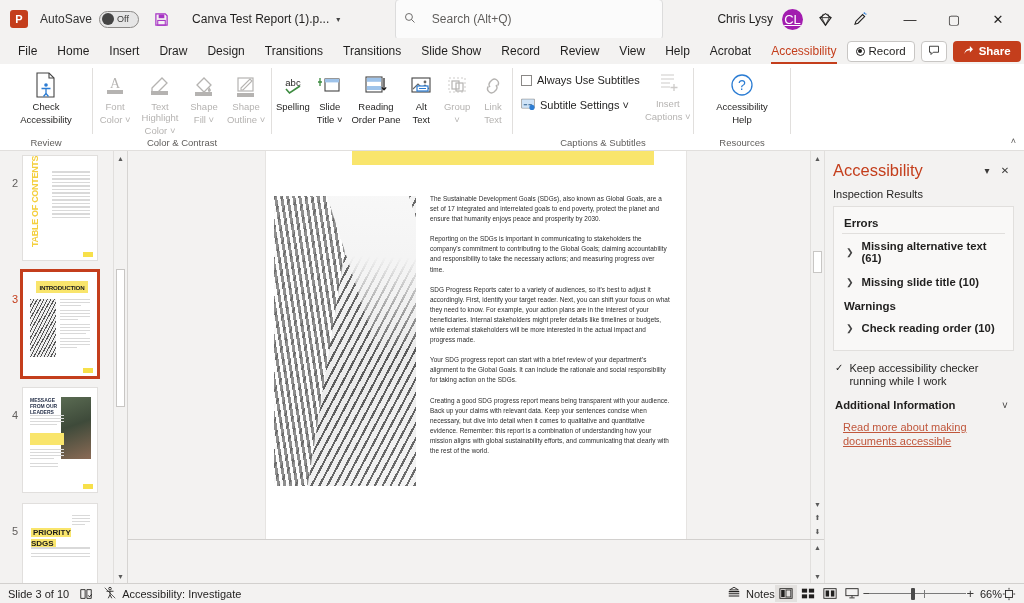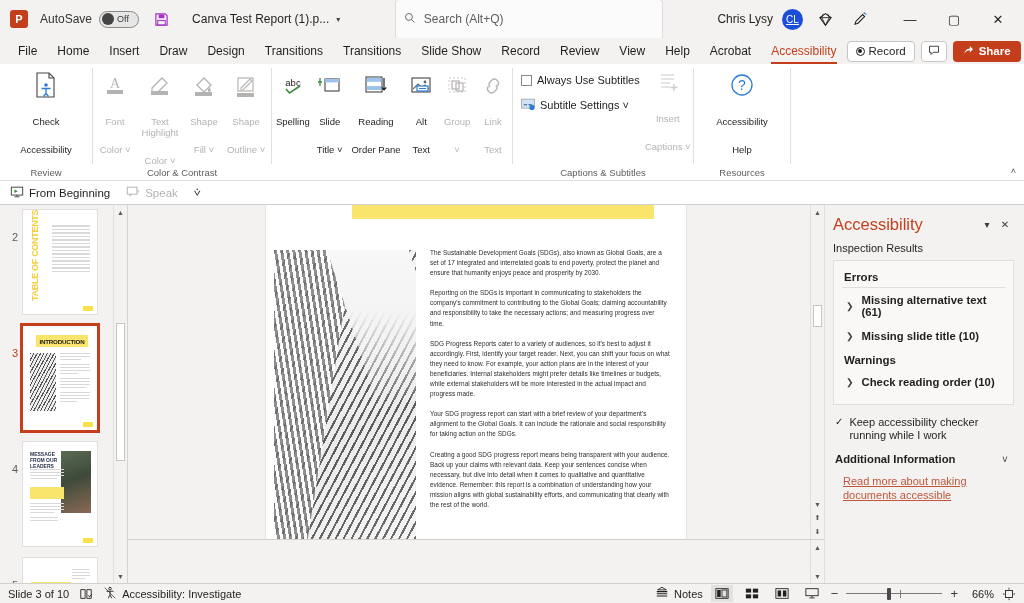--- a/index.html
+++ b/index.html
@@ -31,28 +31,28 @@
   }
   .toggle .knob { width: 12px; height: 12px; border-radius: 50%; background: #444; margin-left: 2px; }
   .toggle .tlabel { font-size: 9px; color: #3b3a39; margin-left: 3px; }
   .save-icon { margin-left: 13px; width: 18px; height: 18px; display:flex; align-items:center; justify-content:center;}
   .doc-title { font-size: 12px; color: #201f1e; margin-left: 22px; }
   .title-caret { font-size: 8px; color: #444; margin-left: 7px; }
   .search-wrap { flex: 1; display: flex; justify-content: center; }
   .searchbox {
     width: 268px; height: 41px; background: #fbfbfb;
     border: 1px solid #dcdcdc; border-radius: 4px;
-    display: flex; align-items: center; padding: 0 8px; gap: 8px;
+    display: flex; align-items: center; padding: 0 8px; gap: 16px;
   }
   .searchbox .ph { font-size: 12px; color: #605e5c; }
   .user-area { display: flex; align-items: center; gap: 9px; padding-right: 4px; }
   .user-name { font-size: 12px; color: #201f1e; }
   .avatar {
-    width: 21px; height: 21px; border-radius: 50%; background: #1d4ed8;
-    color: #fff; font-size: 10px; display: flex; align-items: center; justify-content: center; text-decoration: underline;
+    width: 21px; height: 21px; border-radius: 50%; background: #a21caf;
+    color: #fff; font-size: 13px; display: flex; align-items: center; justify-content: center; text-decoration: underline;
   }
   .tb-icon { width: 26px; height: 26px; display: flex; align-items: center; justify-content: center; }
   .wincontrols { display: flex; align-items: center; margin-left: 6px; }
   .winbtn { width: 44px; height: 38px; display: flex; align-items: center; justify-content: center; font-size: 13px; color: #201f1e;}
 
   
   .tabbar {
     height: 26px; flex: 0 0 26px; display: flex; align-items: center;
     background: #f3f2f1; padding-left: 8px; gap: 0px; position: relative;
   }
@@ -92,21 +92,21 @@
     font-size: 9.5px; color: #605e5c; text-align: center; height: 14px; line-height: 13px;
     position: relative;
   }
   .rgroup-sep { width: 1px; background: #e1dfdd; margin: 4px 0 16px 0; }
   .rbtn {
     width: 54px; display: flex; flex-direction: column; align-items: center;
     font-size: 9.5px; color: #201f1e; text-align: center; line-height: 11px; padding-top: 2px;
   }
   .rbtn.big { width: 60px; }
   .rbtn .ico { height: 30px; display: flex; align-items: flex-end; justify-content: center; }
-  .rbtn .lbl { padding-top: 17px; }
+  .rbtn .lbl { padding-top: 2px; }
   .rbtn.disabled { color: #b5b3b1; }
   .rcheck { display: flex; align-items: center; gap: 5px; font-size: 11px; color: #201f1e; height: 20px; }
   .cbox { width: 11px; height: 11px; border: 1px solid #8a8886; background: #fff; }
   .ribbon-collapse { position: absolute; right: 8px; bottom: 4px; font-size: 9px; color: #605e5c; }
 
   
   .quickbar {
     flex: 0 0 24px; background: #fff; display: flex; align-items: center;
     gap: 16px; padding-left: 10px; border-bottom: 1px solid #d2d0ce;
   }
@@ -198,21 +198,21 @@
   .acc-addl { display: flex; align-items: center; margin-top: 8px; padding-left: 2px; }
   .acc-addl .t { font-size: 11.3px; font-weight: bold; color: #201f1e; flex: 1; }
   .acc-link { font-size: 11px; color: #c0573c; text-decoration: underline; line-height: 14px; margin-top: 6px; padding-left: 10px; }
 
   
   .statusbar {
     flex: 0 0 20px; background: #f3f2f1; border-top: 1px solid #d2d0ce;
     display: flex; align-items: center; padding: 0 8px; gap: 10px;
   }
   .st-item { font-size: 11px; color: #201f1e; display: flex; align-items: center; gap: 5px; }
-  .st-right { margin-left: auto; display: flex; align-items: center; gap: 8px; }
+  .st-right { margin-left: auto; display: flex; align-items: center; gap: 0; }
   .view-btn { width: 22px; height: 17px; display: flex; align-items: center; justify-content: center; }
   .view-btn.active { background: #e3e1df; }
   .zoom-slider { width: 96px; height: 16px; position: relative; display: flex; align-items: center; }
   .zoom-track { position: absolute; left: 0; right: 0; height: 1px; background: #7a7a7a; }
   .zoom-mid { position: absolute; left: 56%; width: 1px; height: 8px; background: #7a7a7a; }
   .zoom-knob { position: absolute; left: 42%; width: 4px; height: 12px; background: #4a4a4a; border-radius: 1px; }
   .zoom-pm { font-size: 13px; color: #3b3a39; }
   .zoom-val { font-size: 11px; color: #201f1e; width: 28px; text-align: right; }
 </style>
 </head>
@@ -503,43 +503,20 @@
           <span class="lbl">Help</span>
         </div>
       </div>
       <div class="rgroup-label">Resources</div>
     </div>
     <div class="rgroup-sep"></div>
 
     <span class="ribbon-collapse">˄</span>
   </div>
 
-  <div class="quickbar">
-    <div class="qitem">
-      <span>
-        <svg width="14" height="14" viewBox="0 0 16 16">
-            <rect x="1.5" y="2.5" width="13" height="9" fill="none" stroke="#444" stroke-width="1.1"></rect>
-            <path d="M8 11.5v2M5 13.5h6" stroke="#444" stroke-width="1"></path>
-            <path d="M5 5l4 2-4 2z" fill="#3d8b40"></path>
-          </svg>
-      </span>
-      <span>From Beginning</span>
-    </div>
-    <div class="qitem disabled">
-      <span>
-        <svg width="14" height="14" viewBox="0 0 16 16">
-            <rect x="1.5" y="2.5" width="11" height="8" fill="none" stroke="#b5b3b1" stroke-width="1.1"></rect>
-            <path d="M4 10.5v3l3-3z" fill="#b5b3b1"></path>
-            <path d="M13 5c1.4 1 1.4 3 0 4" fill="none" stroke="#b5b3b1" stroke-width="1"></path>
-          </svg>
-      </span>
-      <span>Speak</span>
-    </div>
-    <div class="qitem">⩒</div>
-  </div>
 
   <div class="workspace">
 
     <div class="thumbpane">
       <div class="thumblist">
 
         <div class="thumbrow">
           <div class="thumbnum">2</div>
           <div class="thumb">
             <div class="thumb-inner">

